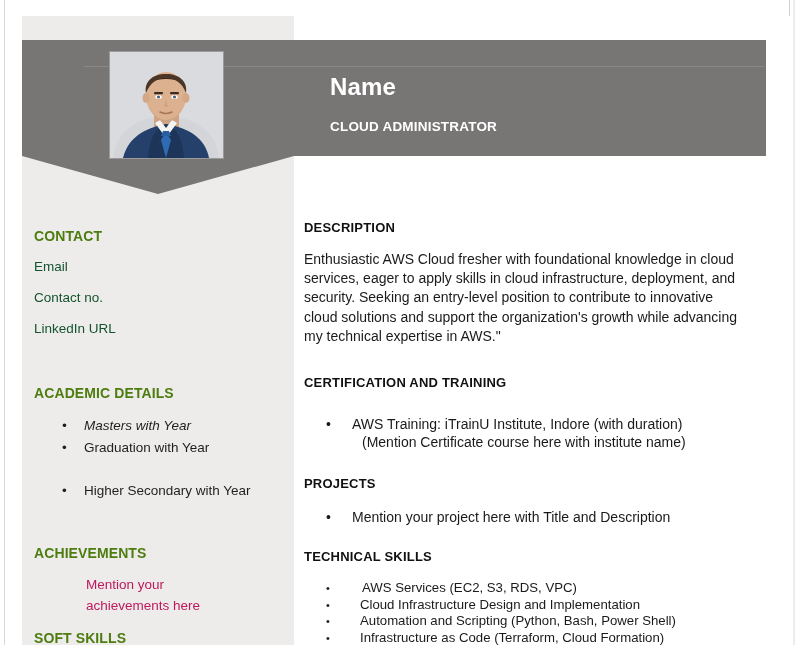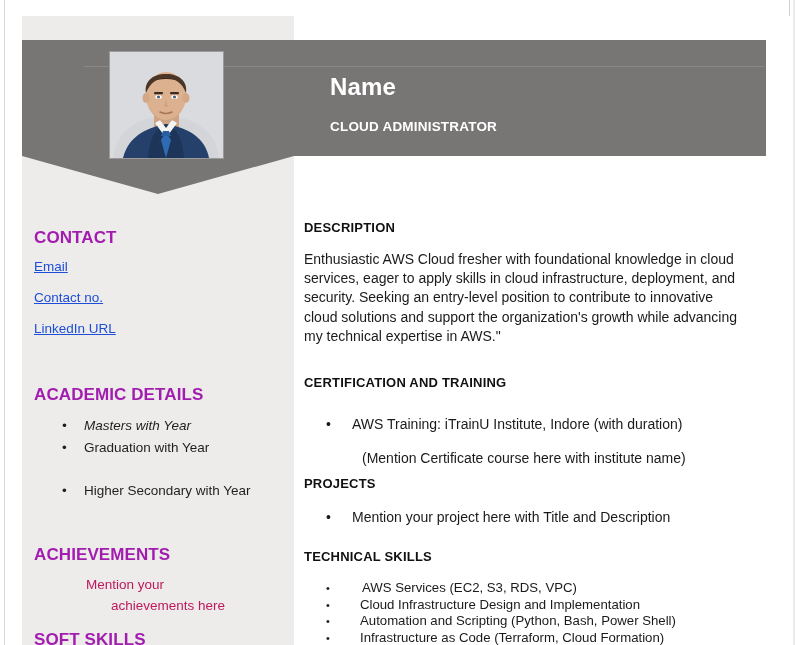--- a/index.html
+++ b/index.html
@@ -112,31 +112,30 @@
     font-size: 13.5px;
     font-weight: bold;
     color: #ffffff;
     letter-spacing: 0.2px;
   }
 
   
   .side-h {
     position: absolute;
     left: 12px;
-    font-size: 17px;
+    font-size: 14px;
     font-weight: bold;
-    color: #a21caf;
+    color: #4d7c0f;
     letter-spacing: 0.1px;
   }
   .side-line {
     position: absolute;
     left: 12px;
     font-size: 13.5px;
-    color: #1d4ed8;
-    text-decoration: underline;
+    color: #14532d;
   }
   .side-bullet {
     position: absolute;
     left: 40px;
     font-size: 13.5px;
     color: #1f1f1f;
     white-space: nowrap;
   }
   .side-bullet .dot {
     display: inline-block;
@@ -269,36 +268,36 @@
     <div class="side-line" style="top:274px;">Contact no.</div>
     <div class="side-line" style="top:305px;">LinkedIn URL</div>
 
     <div class="side-h" style="top:369px;">ACADEMIC DETAILS</div>
     <div class="side-bullet" style="top:402px;font-style:italic;"><span class="dot">•</span><span>Masters with Year</span></div>
     <div class="side-bullet" style="top:424px;"><span class="dot">•</span><span>Graduation with Year</span></div>
     <div class="side-bullet" style="top:467px;"><span class="dot">•</span><span>Higher Secondary with Year</span></div>
 
     <div class="side-h" style="top:529px;">ACHIEVEMENTS</div>
     <div class="side-indent" style="top:561px;">Mention your</div>
-    <div class="side-indent" style="top:582px;margin-left:25px;">achievements here</div>
+    <div class="side-indent" style="top:582px;">achievements here</div>
 
     <div class="side-h" style="top:614px;">SOFT SKILLS</div>
 
     <div class="main-h" style="left:282px; top:204px;">DESCRIPTION</div>
     <div class="main-p" style="left:282px; top:234px; width:470px;">
       <div>Enthusiastic AWS Cloud fresher with foundational knowledge in cloud</div>
       <div>services, eager to apply skills in cloud infrastructure, deployment, and</div>
       <div>security. Seeking an entry-level position to contribute to innovative</div>
       <div>cloud solutions and support the organization's growth while advancing</div>
       <div>my technical expertise in AWS."</div>
     </div>
 
     <div class="main-h" style="left:282px; top:359px;">CERTIFICATION AND TRAINING</div>
     <div class="main-bullet" style="left:304px; top:398px;"><span class="dot">•</span><span>AWS Training: iTrainU Institute, Indore (with duration)</span></div>
-    <div class="main-cont" style="left:340px; top:418px;margin-top:16px;">(Mention Certificate course here with institute name)</div>
+    <div class="main-cont" style="left:340px; top:418px;">(Mention Certificate course here with institute name)</div>
 
     <div class="main-h" style="left:282px; top:460px;">PROJECTS</div>
     <div class="main-bullet" style="left:304px; top:491px;"><span class="dot">•</span><span>Mention your project here with Title and Description</span></div>
 
     <div class="main-h" style="left:282px; top:533px;">TECHNICAL SKILLS</div>
     <div class="skills">
       <div class="skill-row first"><span class="dot">•</span><span>AWS Services (EC2, S3, RDS, VPC)</span></div>
       <div class="skill-row"><span class="dot">•</span><span>Cloud Infrastructure Design and Implementation</span></div>
       <div class="skill-row"><span class="dot">•</span><span>Automation and Scripting (Python, Bash, Power Shell)</span></div>
       <div class="skill-row"><span class="dot">•</span><span>Infrastructure as Code (Terraform, Cloud Formation)</span></div>

